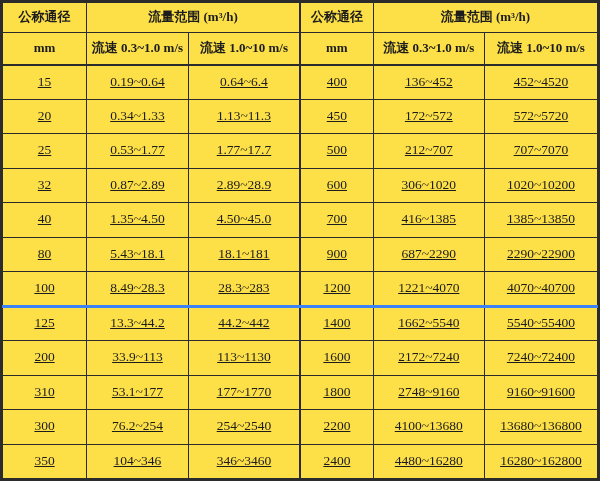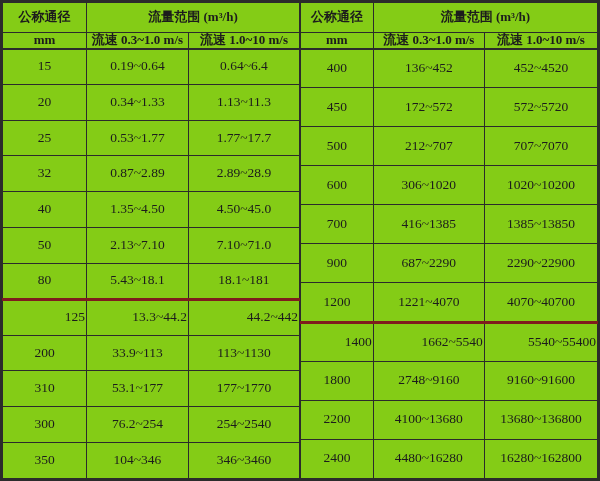--- a/index.html
+++ b/index.html
@@ -1,20 +1,20 @@
 <!DOCTYPE html>
 <html><head>
 <meta charset="utf-8">
 <style>
   html, body { margin: 0; padding: 0; background: #ffffff; }
   .page {
     width: 600px;
     height: 481px;
     box-sizing: border-box;
-    background: #84cc16;
+    background: #fde047;
     border: 2px solid #2b2b2b;
     display: flex;
     font-family: "Liberation Serif", "DejaVu Serif", serif;
     color: #1c1c1c;
   }
   .half {
     flex: 1 1 50%;
     min-width: 0;
     height: 100%;
   }
@@ -32,24 +32,24 @@
     font-size: 13.5px;
     line-height: 1.1;
     overflow: hidden;
     white-space: nowrap;
   }
   thead th {
     font-weight: bold;
     font-size: 13px;
   }
   thead tr.hdr-row-1 { height: 30px; }
-  thead tr.hdr-row-2 { height: 16px; }
+  thead tr.hdr-row-2 { height: 32px; }
   thead tr.hdr-row-2 th { border-bottom-width: 2px; }
-  tbody tr { height: 28px; }
-  tbody tr.thick-top td { border-top: 3px solid #7f1d1d; text-align: right; }
+  tbody tr { height: 28px; text-decoration: underline; }
+  tbody tr.thick-top td { border-top: 3px solid #3b82f6; }
   
   .half-left col.c-dn   { width: 28.3%; }
   .half-left col.c-low  { width: 34.3%; }
   .half-left col.c-high { width: 37.4%; }
   
   .half-right col.c-dn   { width: 24.5%; }
   .half-right col.c-low  { width: 37.4%; }
   .half-right col.c-high { width: 38.1%; }
 </style>
 </head>
@@ -95,28 +95,28 @@
             <td>32</td>
             <td>0.87~2.89</td>
             <td>2.89~28.9</td>
           </tr>
           <tr>
             <td>40</td>
             <td>1.35~4.50</td>
             <td>4.50~45.0</td>
           </tr>
           <tr>
-            <td>50</td>
-            <td>2.13~7.10</td>
-            <td>7.10~71.0</td>
-          </tr>
-          <tr>
             <td>80</td>
             <td>5.43~18.1</td>
             <td>18.1~181</td>
+          </tr>
+          <tr>
+            <td>100</td>
+            <td>8.49~28.3</td>
+            <td>28.3~283</td>
           </tr>
           <tr class="thick-top">
             <td>125</td>
             <td>13.3~44.2</td>
             <td>44.2~442</td>
           </tr>
           <tr>
             <td>200</td>
             <td>33.9~113</td>
             <td>113~1130</td>
@@ -193,20 +193,25 @@
             <td>1200</td>
             <td>1221~4070</td>
             <td>4070~40700</td>
           </tr>
           <tr class="thick-top">
             <td>1400</td>
             <td>1662~5540</td>
             <td>5540~55400</td>
           </tr>
           <tr>
+            <td>1600</td>
+            <td>2172~7240</td>
+            <td>7240~72400</td>
+          </tr>
+          <tr>
             <td>1800</td>
             <td>2748~9160</td>
             <td>9160~91600</td>
           </tr>
           <tr>
             <td>2200</td>
             <td>4100~13680</td>
             <td>13680~136800</td>
           </tr>
           <tr>

